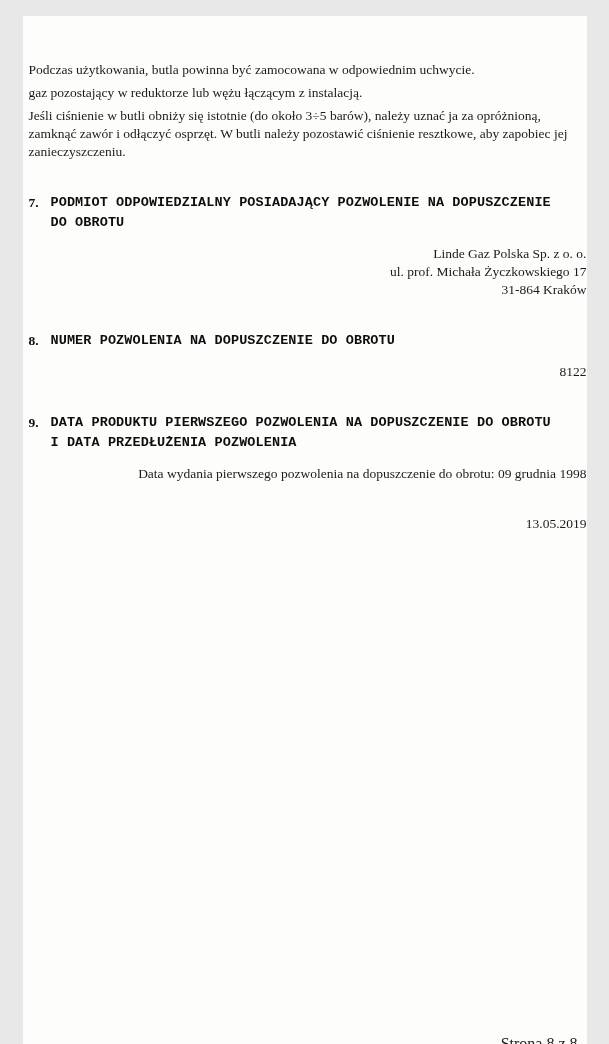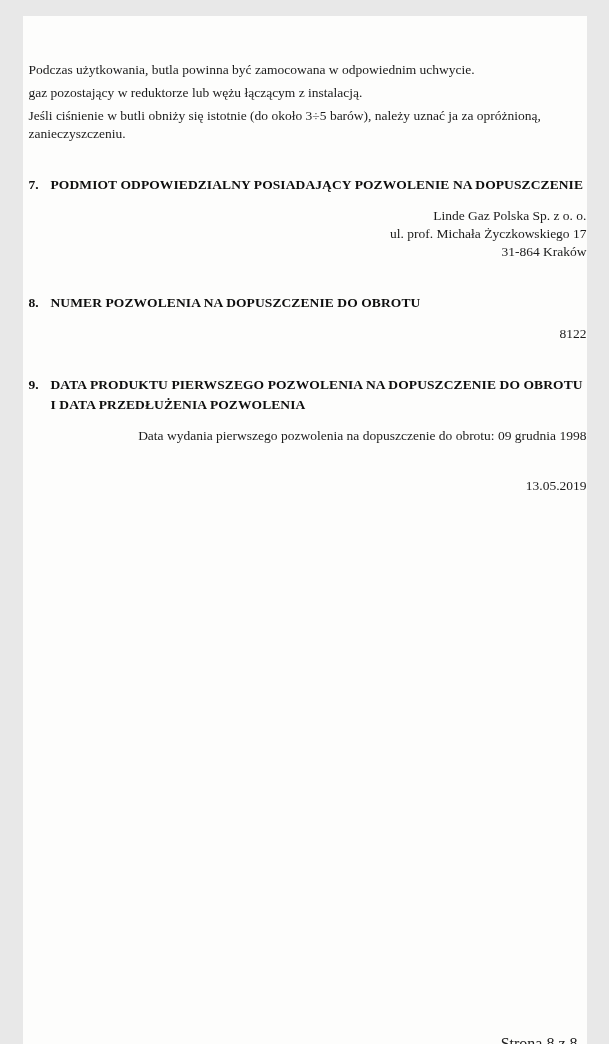--- a/index.html
+++ b/index.html
@@ -39,20 +39,21 @@
     letter-spacing: 0.1px;
   }
   .heading-number {
     flex: 0 0 22px;
     width: 22px;
     line-height: 20px;
   }
   .heading-text .line {
     line-height: 20px;
     white-space: nowrap;
+    font-family: Liberation Mono, monospace;
   }
   .section-body {
     margin-top: 12px;
     text-align: right;
   }
   .section-body .line {
     line-height: 18px;
     white-space: nowrap;
   }
   .footer {
@@ -69,28 +70,30 @@
 <div class="page">
 
   <div class="para">
     <div class="line">Podczas użytkowania, butla powinna być zamocowana w odpowiednim uchwycie.</div>
   </div>
   <div class="para">
     <div class="line">gaz pozostający w reduktorze lub wężu łączącym z instalacją.</div>
   </div>
   <div class="para">
     <div class="line">Jeśli ciśnienie w butli obniży się istotnie (do około 3÷5 barów), należy uznać ja za opróżnioną,</div>
+    <div class="line">zamknąć zawór i odłączyć osprzęt. W butli należy pozostawić ciśnienie resztkowe, aby zapobiec jej</div>
     <div class="line">zanieczyszczeniu.</div>
   </div>
 
   <div class="section">
     <div class="section-heading">
       <div class="heading-number">7.</div>
       <div class="heading-text">
         <div class="line">PODMIOT ODPOWIEDZIALNY POSIADAJĄCY POZWOLENIE NA DOPUSZCZENIE</div>
+        <div class="line">DO OBROTU</div>
       </div>
     </div>
     <div class="section-body">
       <div class="line">Linde Gaz Polska Sp. z o. o.</div>
       <div class="line">ul. prof. Michała Życzkowskiego 17</div>
       <div class="line">31-864 Kraków</div>
     </div>
   </div>
 
   <div class="section">

